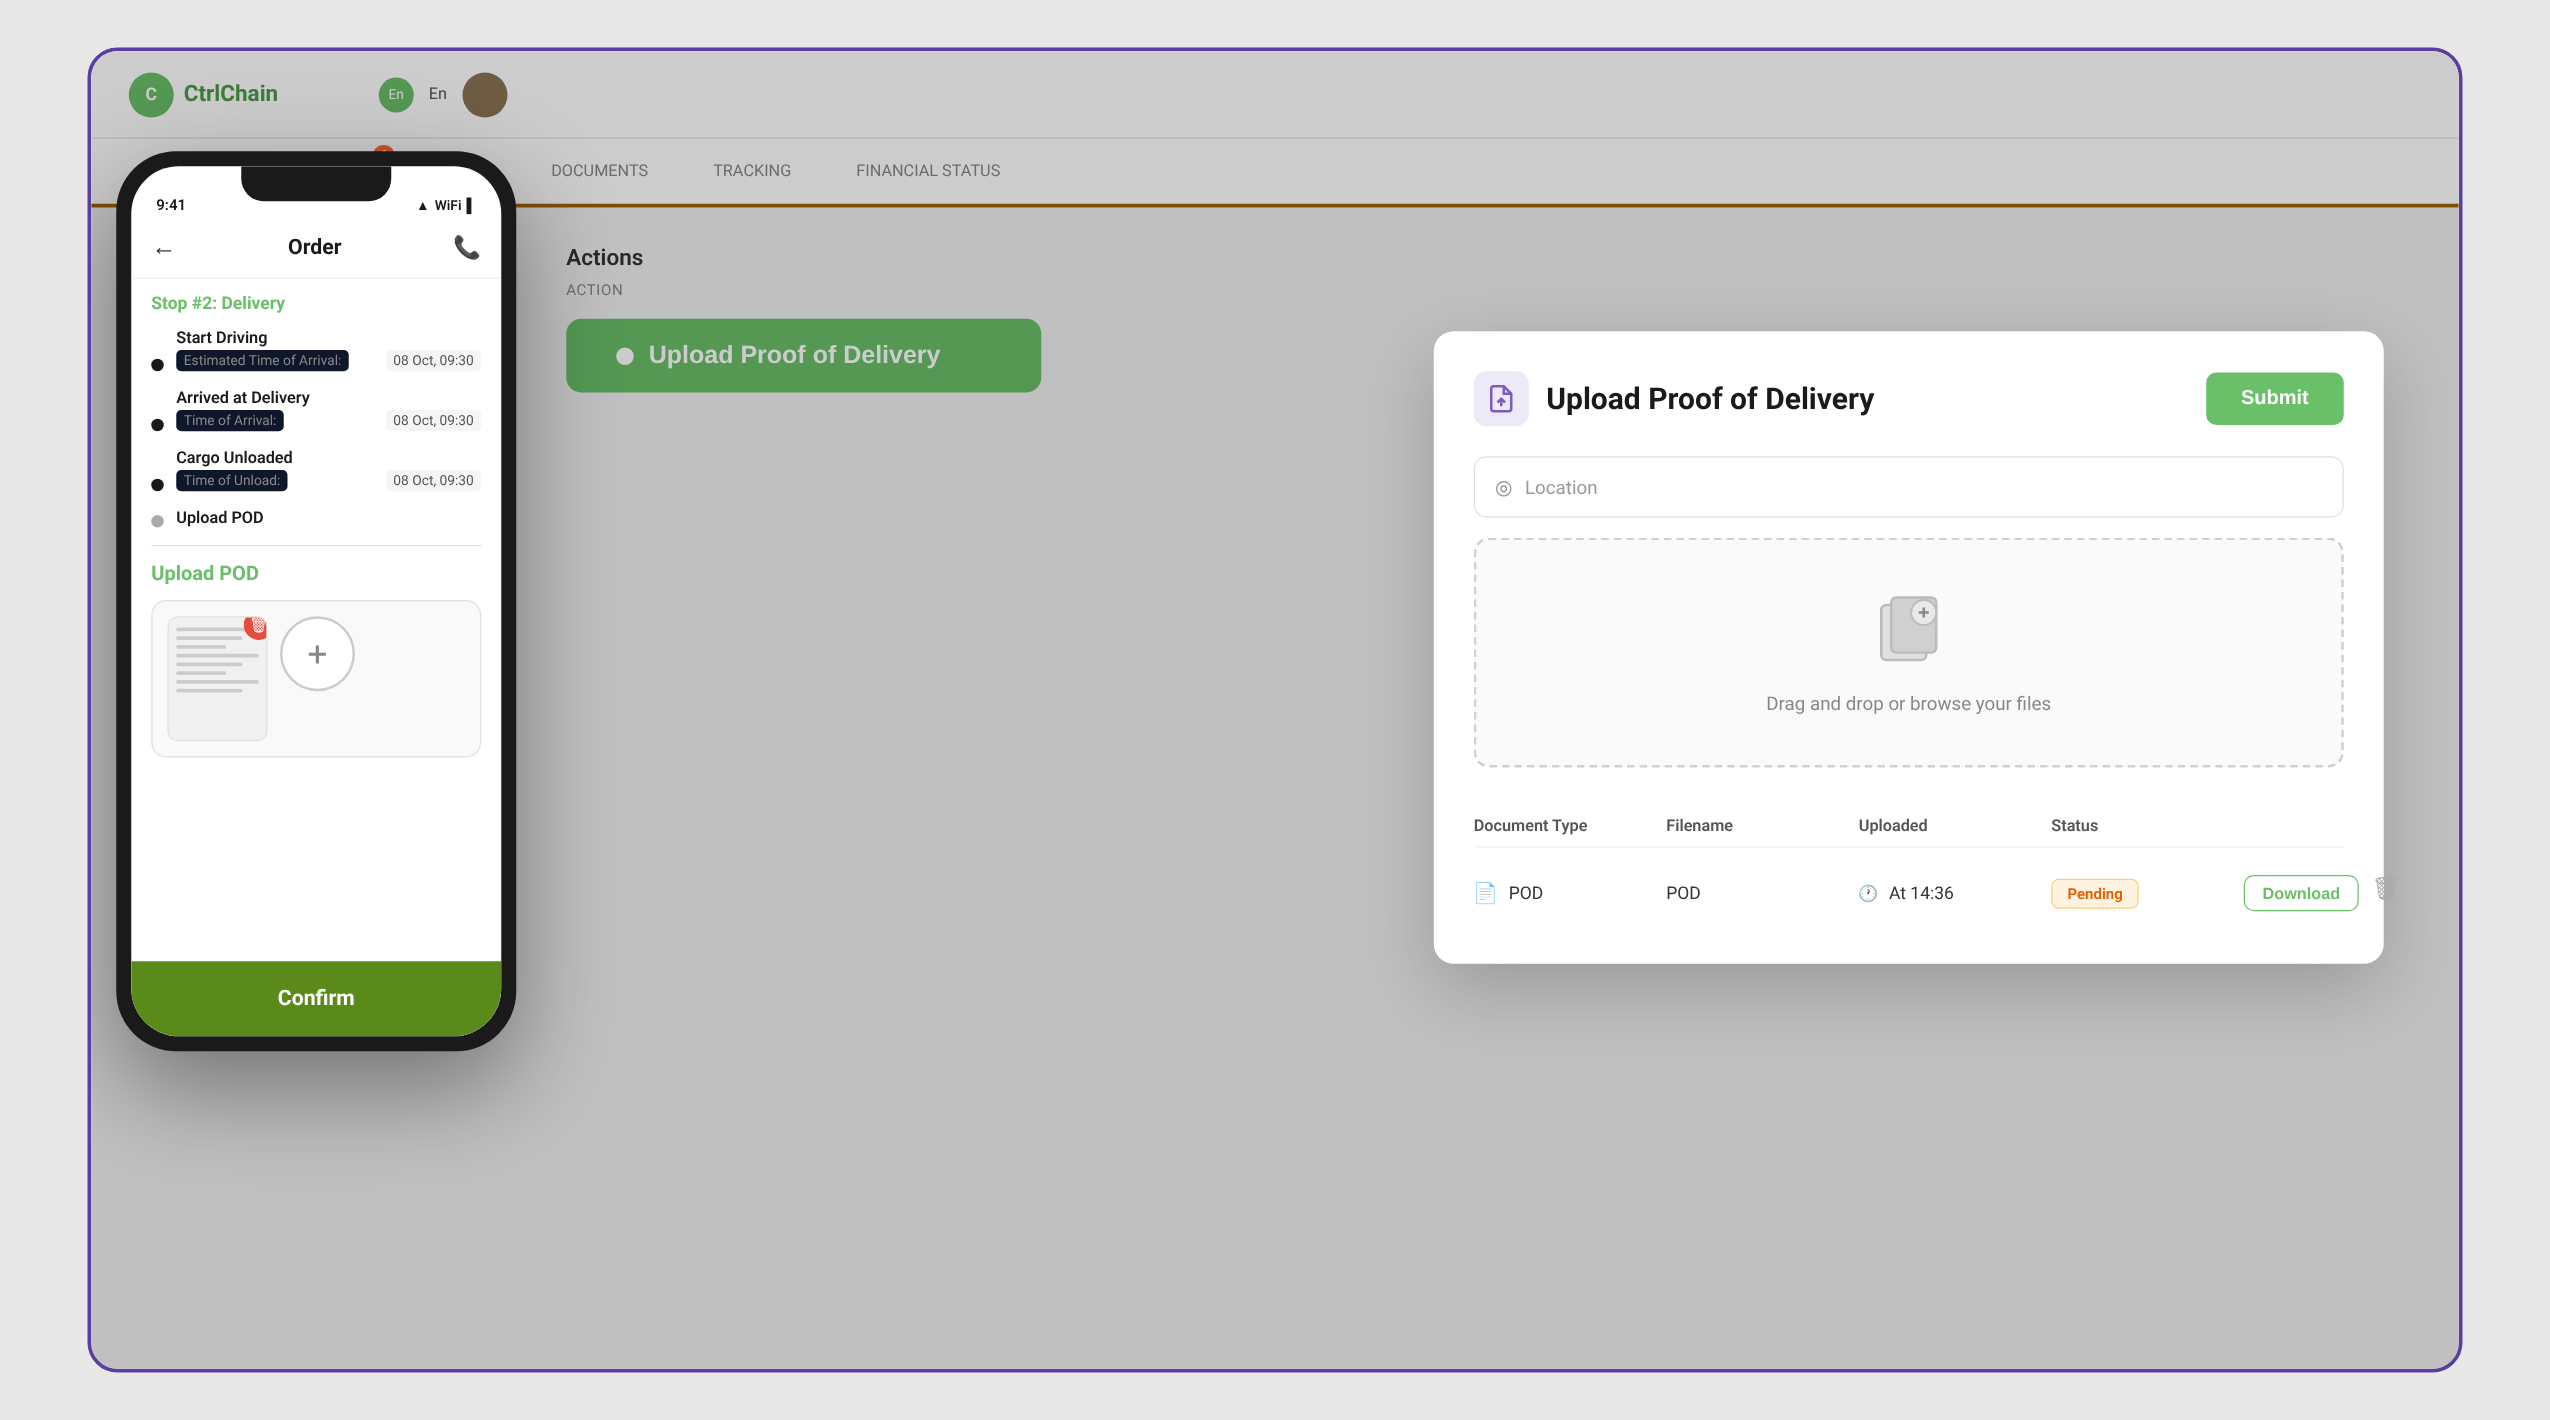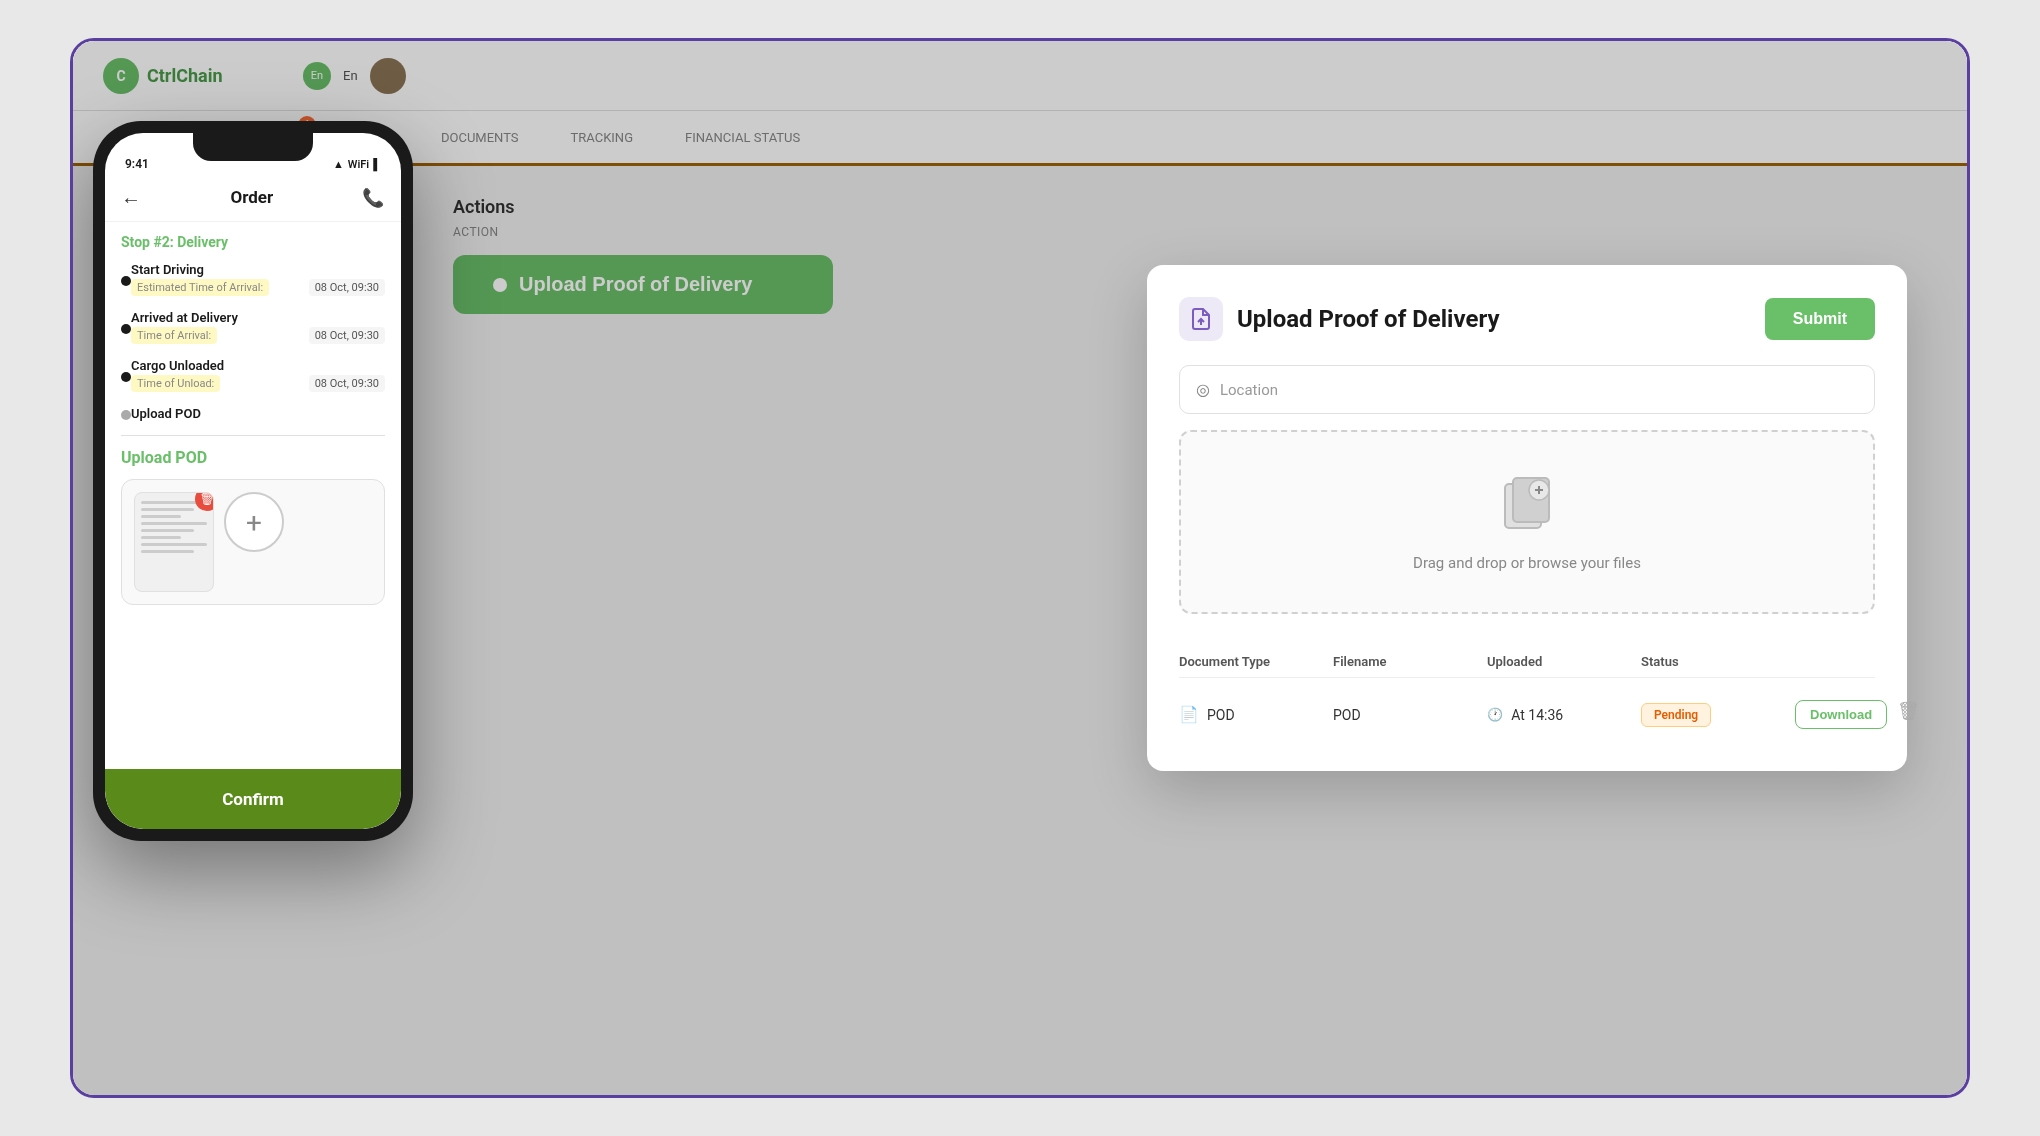--- a/index.html
+++ b/index.html
@@ -447,21 +447,22 @@
       height: calc(100% - 160px);
     }
     .stop-heading {
       font-size: 14px;
       font-weight: 700;
       color: #6abf69;
       margin-bottom: 12px;
     }
     .timeline-item {
       display: flex;
-      align-items: center;
+      align-items: flex-end;
+      gap: 10px;
       margin-bottom: 14px;
     }
     .timeline-dot {
       width: 10px;
       height: 10px;
       background: #1a1a1a;
       border-radius: 50%;
       margin-top: 3px;
       flex-shrink: 0;
     }
@@ -474,21 +475,21 @@
       color: #1a1a1a;
     }
     .timeline-row {
       display: flex;
       justify-content: space-between;
       margin-top: 2px;
     }
     .timeline-sub {
       font-size: 11px;
       color: #888;
-      background: #fef9c3;
+      background: #0f172a;
       padding: 2px 6px;
       border-radius: 4px;
     }
     .timeline-date {
       font-size: 11px;
       color: #555;
       background: #f5f5f5;
       padding: 2px 6px;
       border-radius: 4px;
     }

